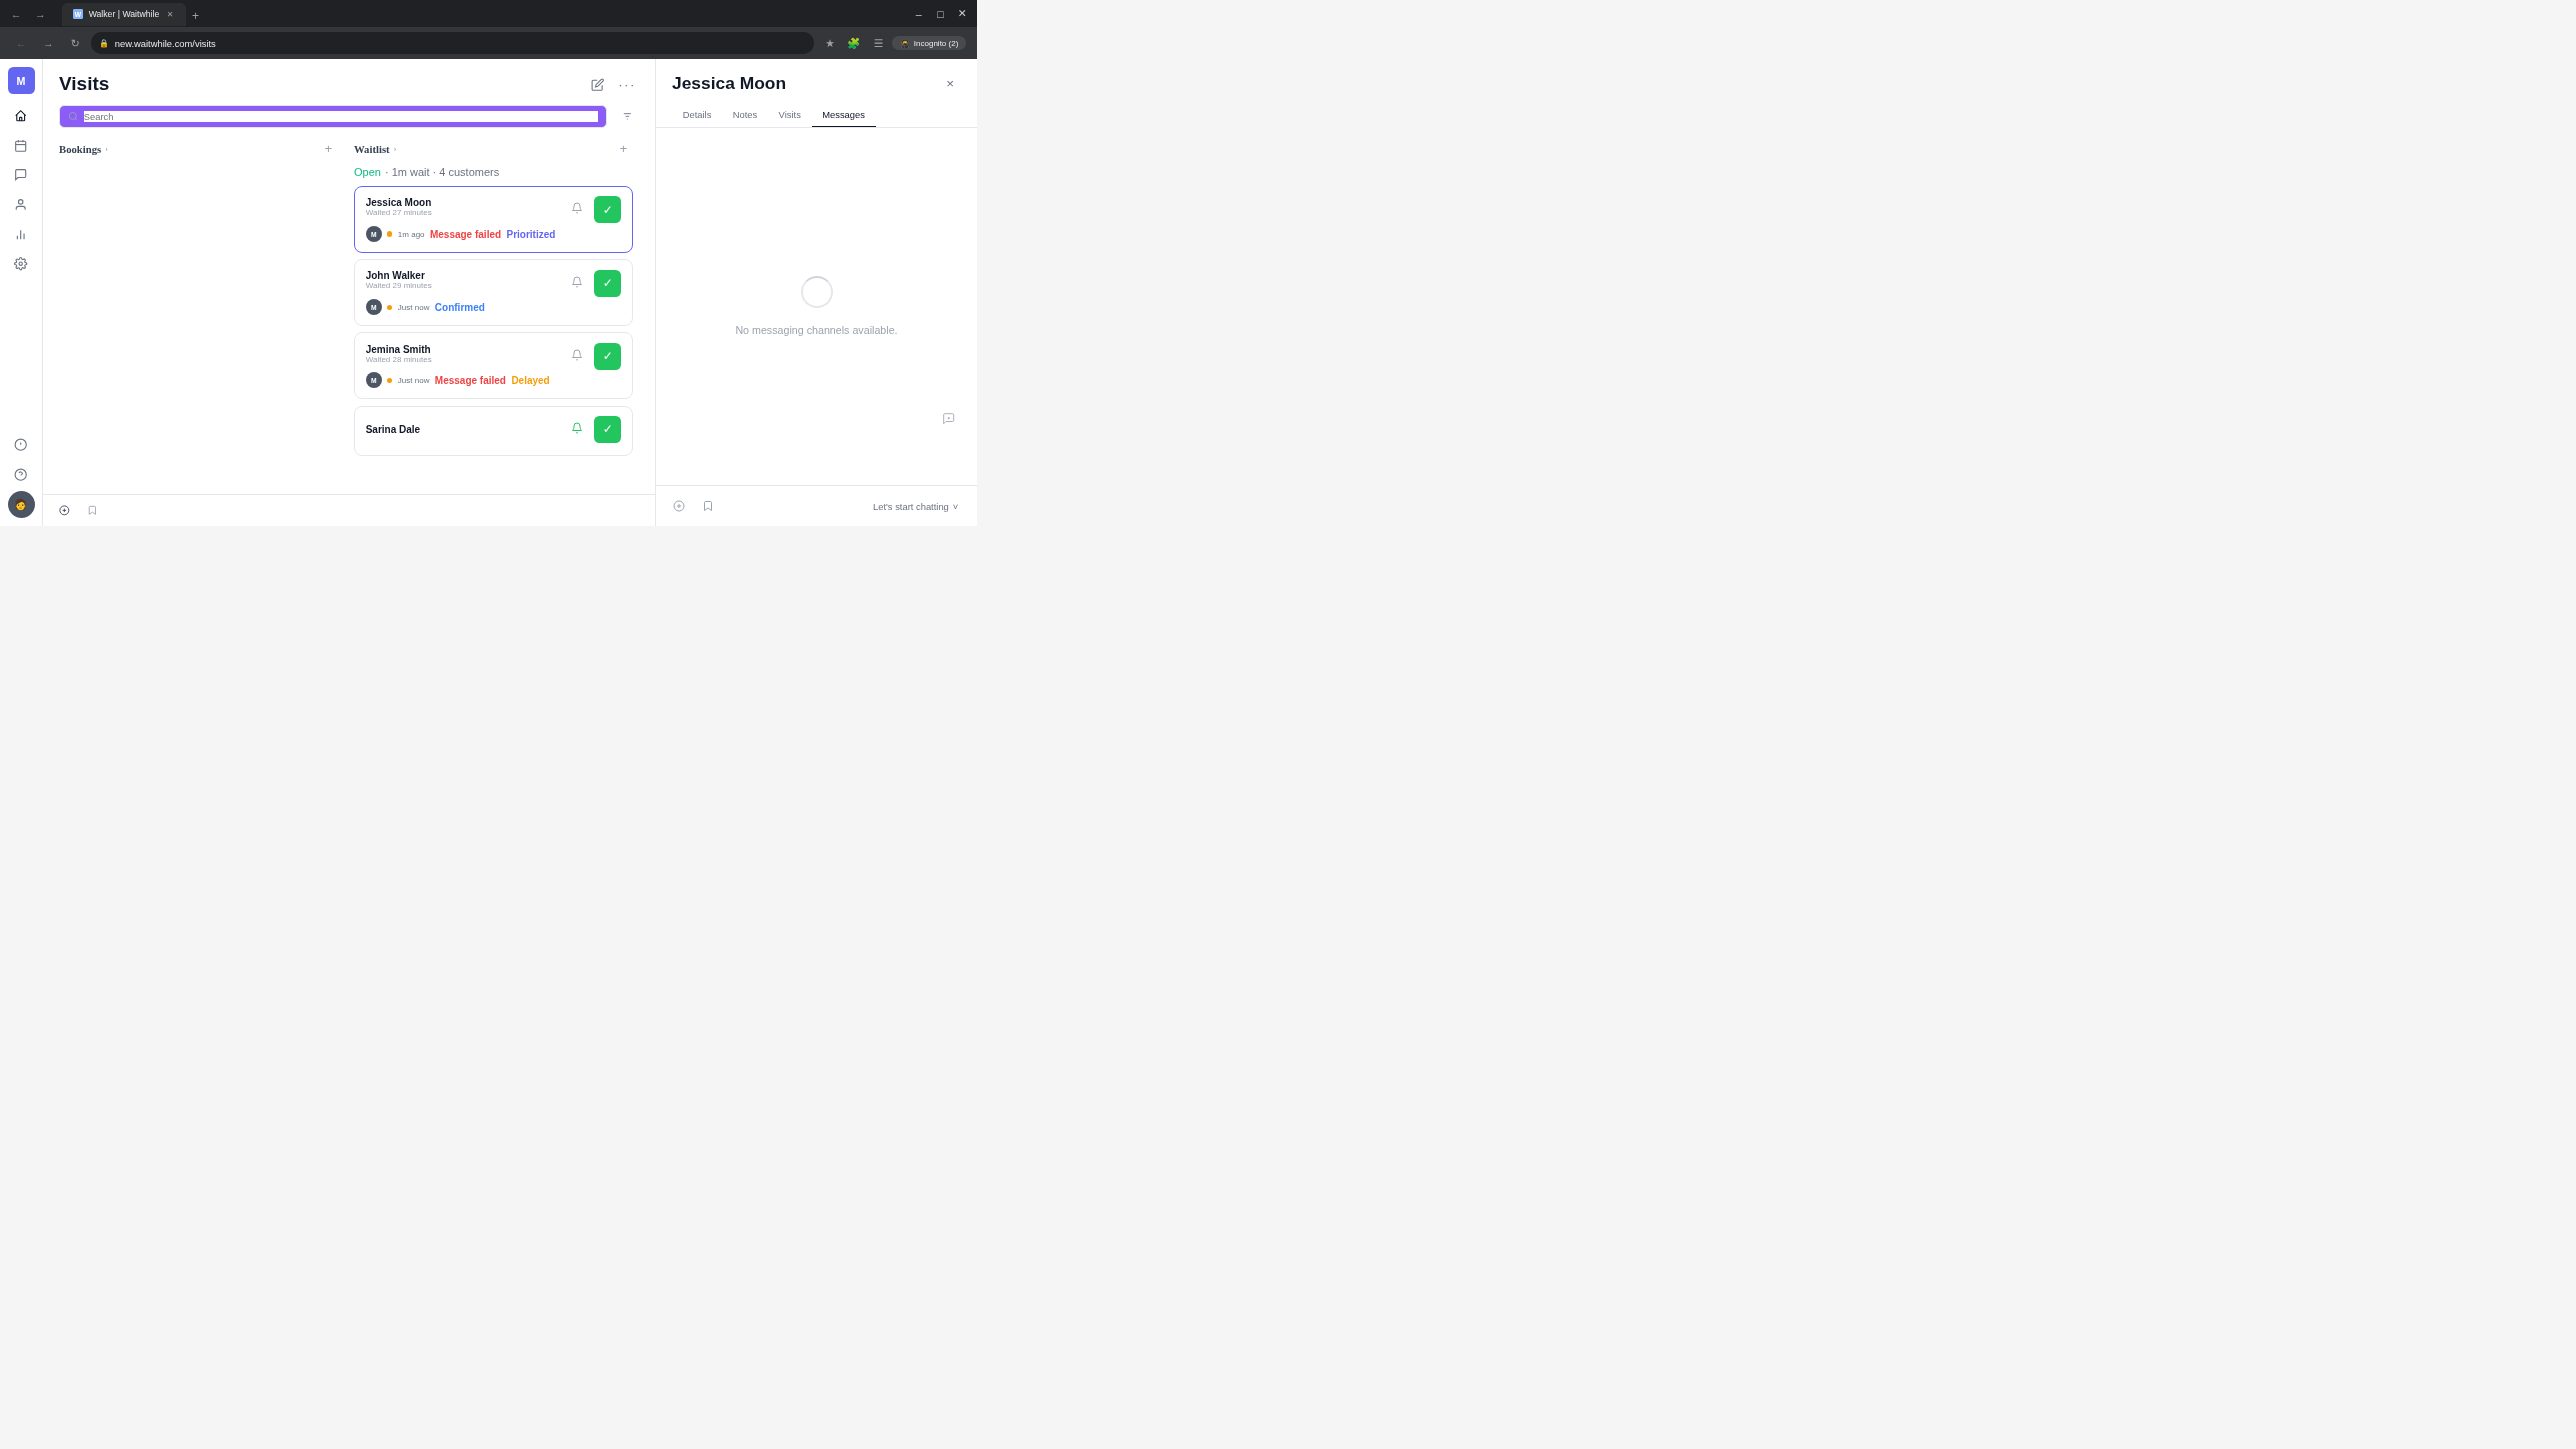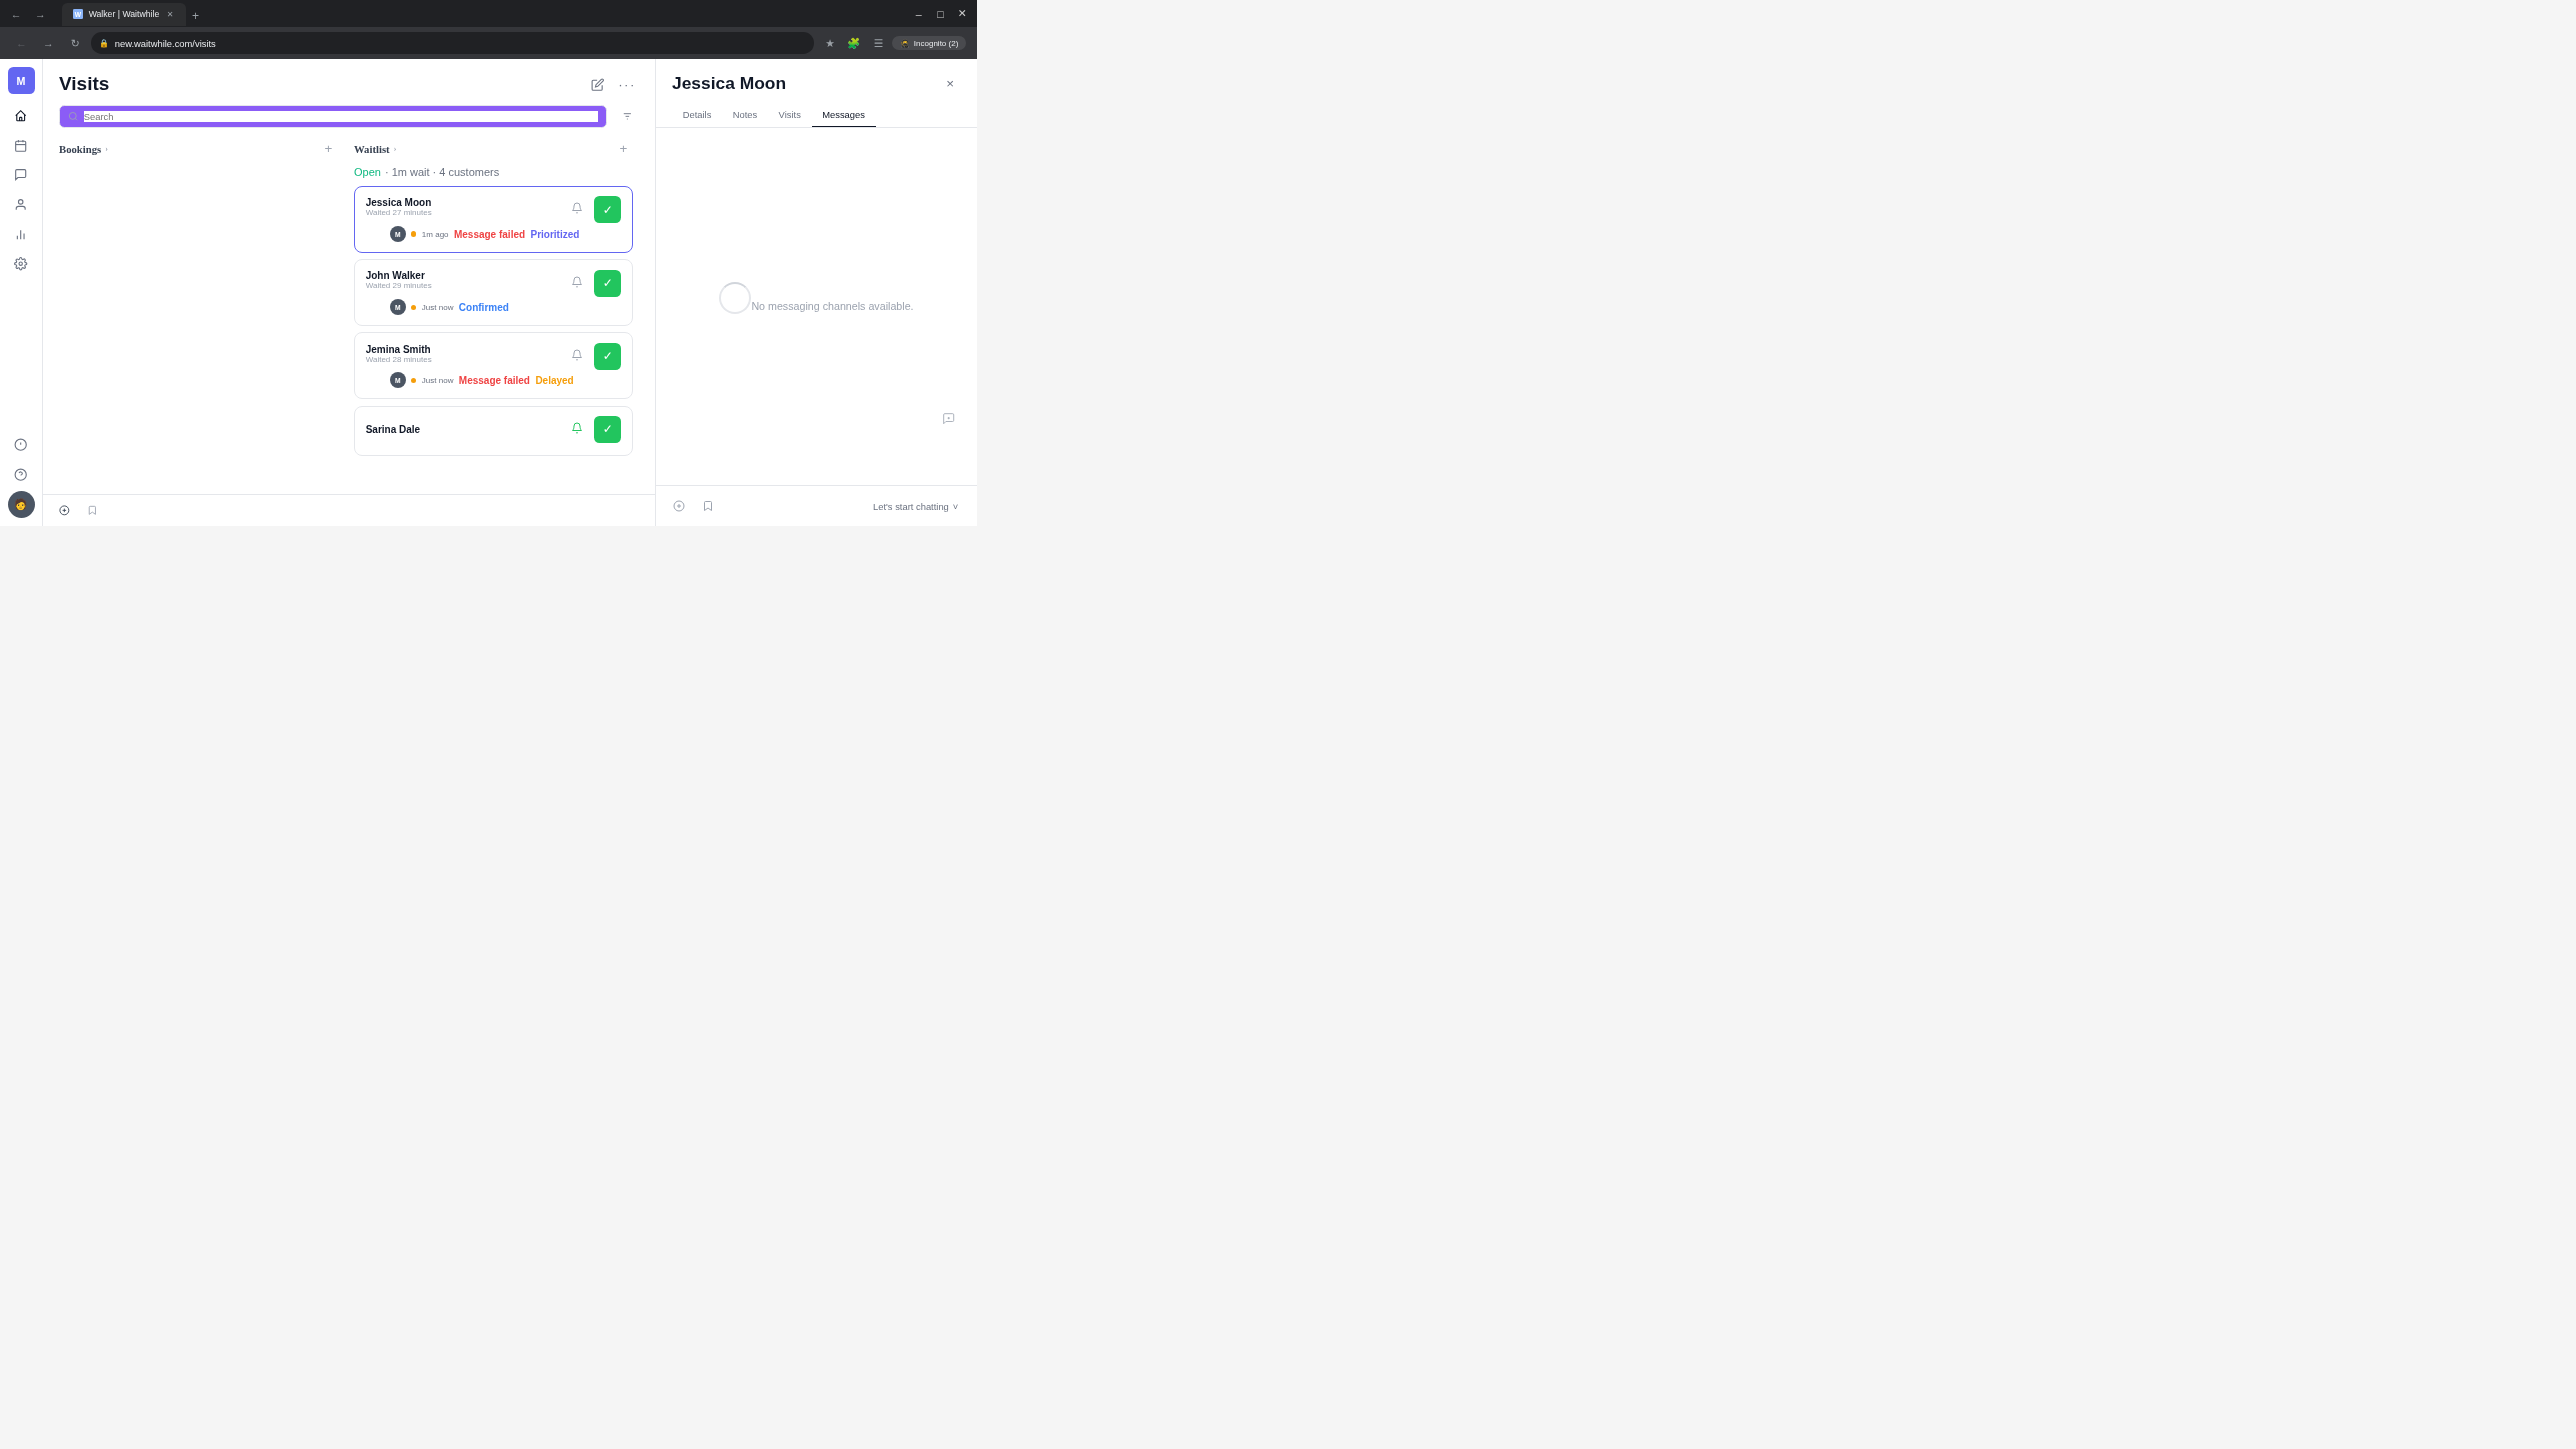--- a/index.html
+++ b/index.html
@@ -384,21 +384,20 @@
     }
     .visit-waited {
       font-size: 8px;
       color: #9ca3af;
       margin-bottom: 5.4px;
     }
     .visit-meta {
       display: flex;
       align-items: center;
       gap: 5.4px;
-      margin-left: 24px;
     }
     .visit-card-actions {
       display: flex;
       gap: 5.4px;
     }
     .bell-btn {
       width: 24px;
       height: 24px;
       border: none;
       background: transparent;
@@ -506,21 +505,21 @@
     }
     .panel-tab.active {
       color: #111827;
       border-bottom-color: #111827;
       font-weight: 500;
     }
 
     .right-panel-body {
       flex: 1;
       display: flex;
-      flex-direction: row;
+      flex-direction: column;
       align-items: center;
       justify-content: center;
       position: relative;
     }
 
     .loading-spinner {
       width: 32px;
       height: 32px;
       border: 2px solid #e5e7eb;
       border-top-color: #d1d5db;

